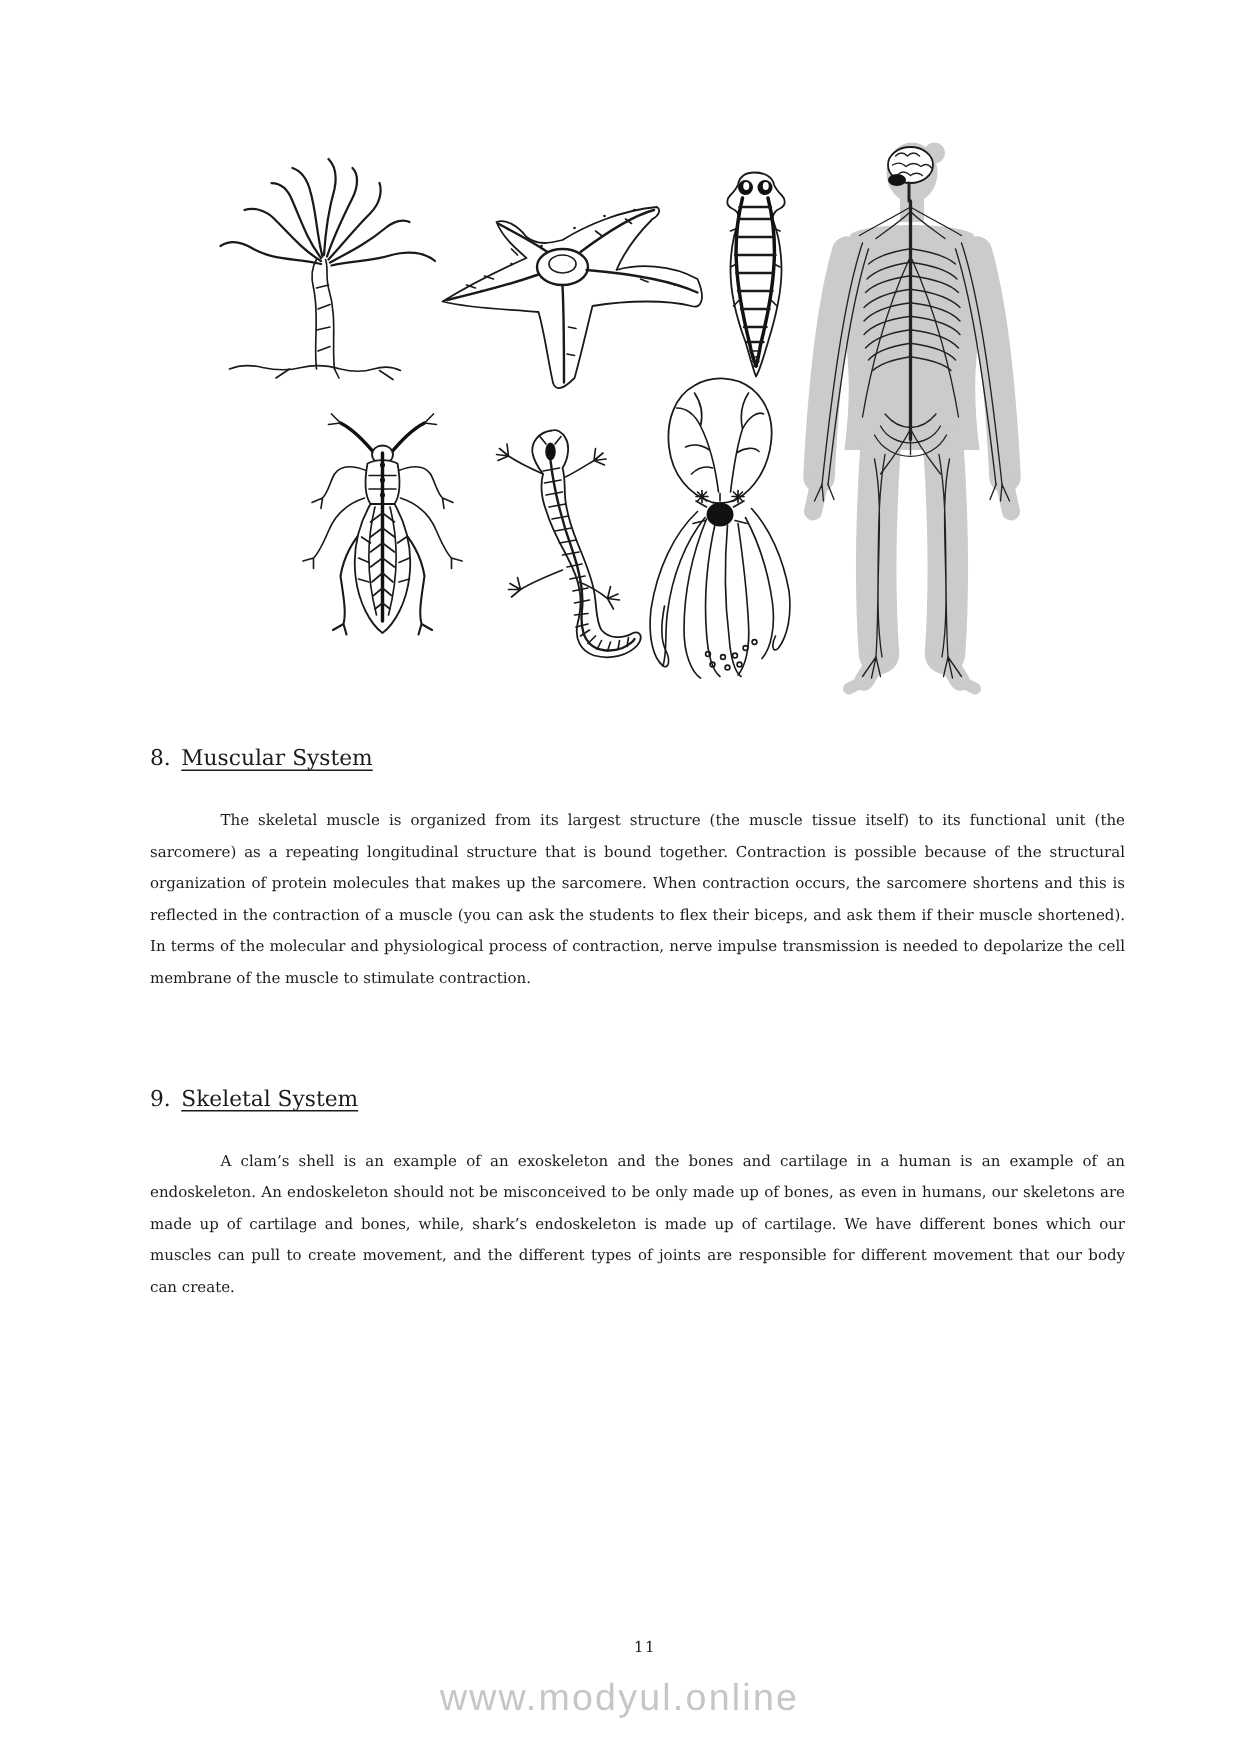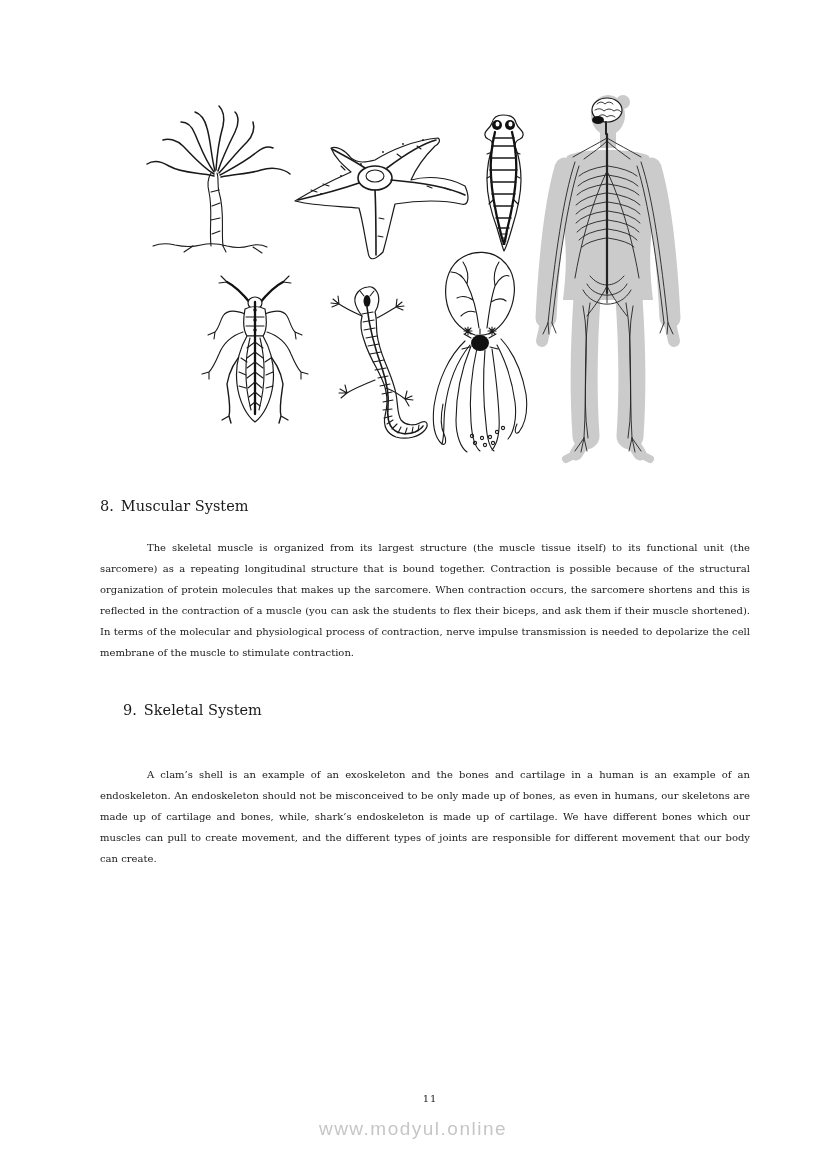--- a/index.html
+++ b/index.html
@@ -11,40 +11,40 @@
     color:#1a1a1a;
     overflow:hidden;
   }
   .figure{position:absolute;left:135px;top:88px;width:560px;height:385px;margin:0;}
   .figure svg{display:block;width:100%;height:100%;}
   .h{
     position:absolute;left:100px;width:650px;margin:0;
     font-size:14.5px;font-weight:400;line-height:20px;
   }
   .h .num{margin-right:7px;}
-  .h .u{text-underline-offset:3px;}
+  .h .u{text-decoration:underline;text-underline-offset:3px;}
   .h8{top:496px;}
-  .h9{top:700px;margin-left:23px;}
+  .h9{top:723px;}
   .body{
     position:absolute;left:100px;width:650px;
     font-size:10px;line-height:21px;
     text-align:justify;
   }
   .body p{margin:0;text-indent:47px;}
   .p1{top:537px;}
   .p2{top:764px;}
   .pagenum{
     position:absolute;left:0;top:1093px;width:100%;
     text-align:center;font-size:10px;letter-spacing:1px;margin-left:17px;
   }
   .watermark{
     position:absolute;left:0;top:1118px;width:100%;
     text-align:center;
     font-family:"Liberation Sans","DejaVu Sans",sans-serif;
-    font-size:19px;letter-spacing:1.5px;color:#c6c6c6;
+    font-size:25px;letter-spacing:1.5px;color:#c6c6c6;
   }
   
   .ln{fill:none;stroke:#1a1a1a;stroke-width:1.1;stroke-linecap:round;stroke-linejoin:round;}
   .ln2{fill:none;stroke:#1a1a1a;stroke-width:1.6;stroke-linecap:round;stroke-linejoin:round;}
   .lnB{fill:none;stroke:#111;stroke-width:2.3;stroke-linecap:round;stroke-linejoin:round;}
   .wf{fill:#ffffff;stroke:#1a1a1a;stroke-width:1.2;stroke-linejoin:round;}
   .sil{fill:#cbcbcb;stroke:none;}
   .silst{fill:none;stroke:#cbcbcb;stroke-linecap:round;}
   .nv{fill:none;stroke:#222;stroke-width:0.9;stroke-linecap:round;stroke-linejoin:round;}
 </style>

